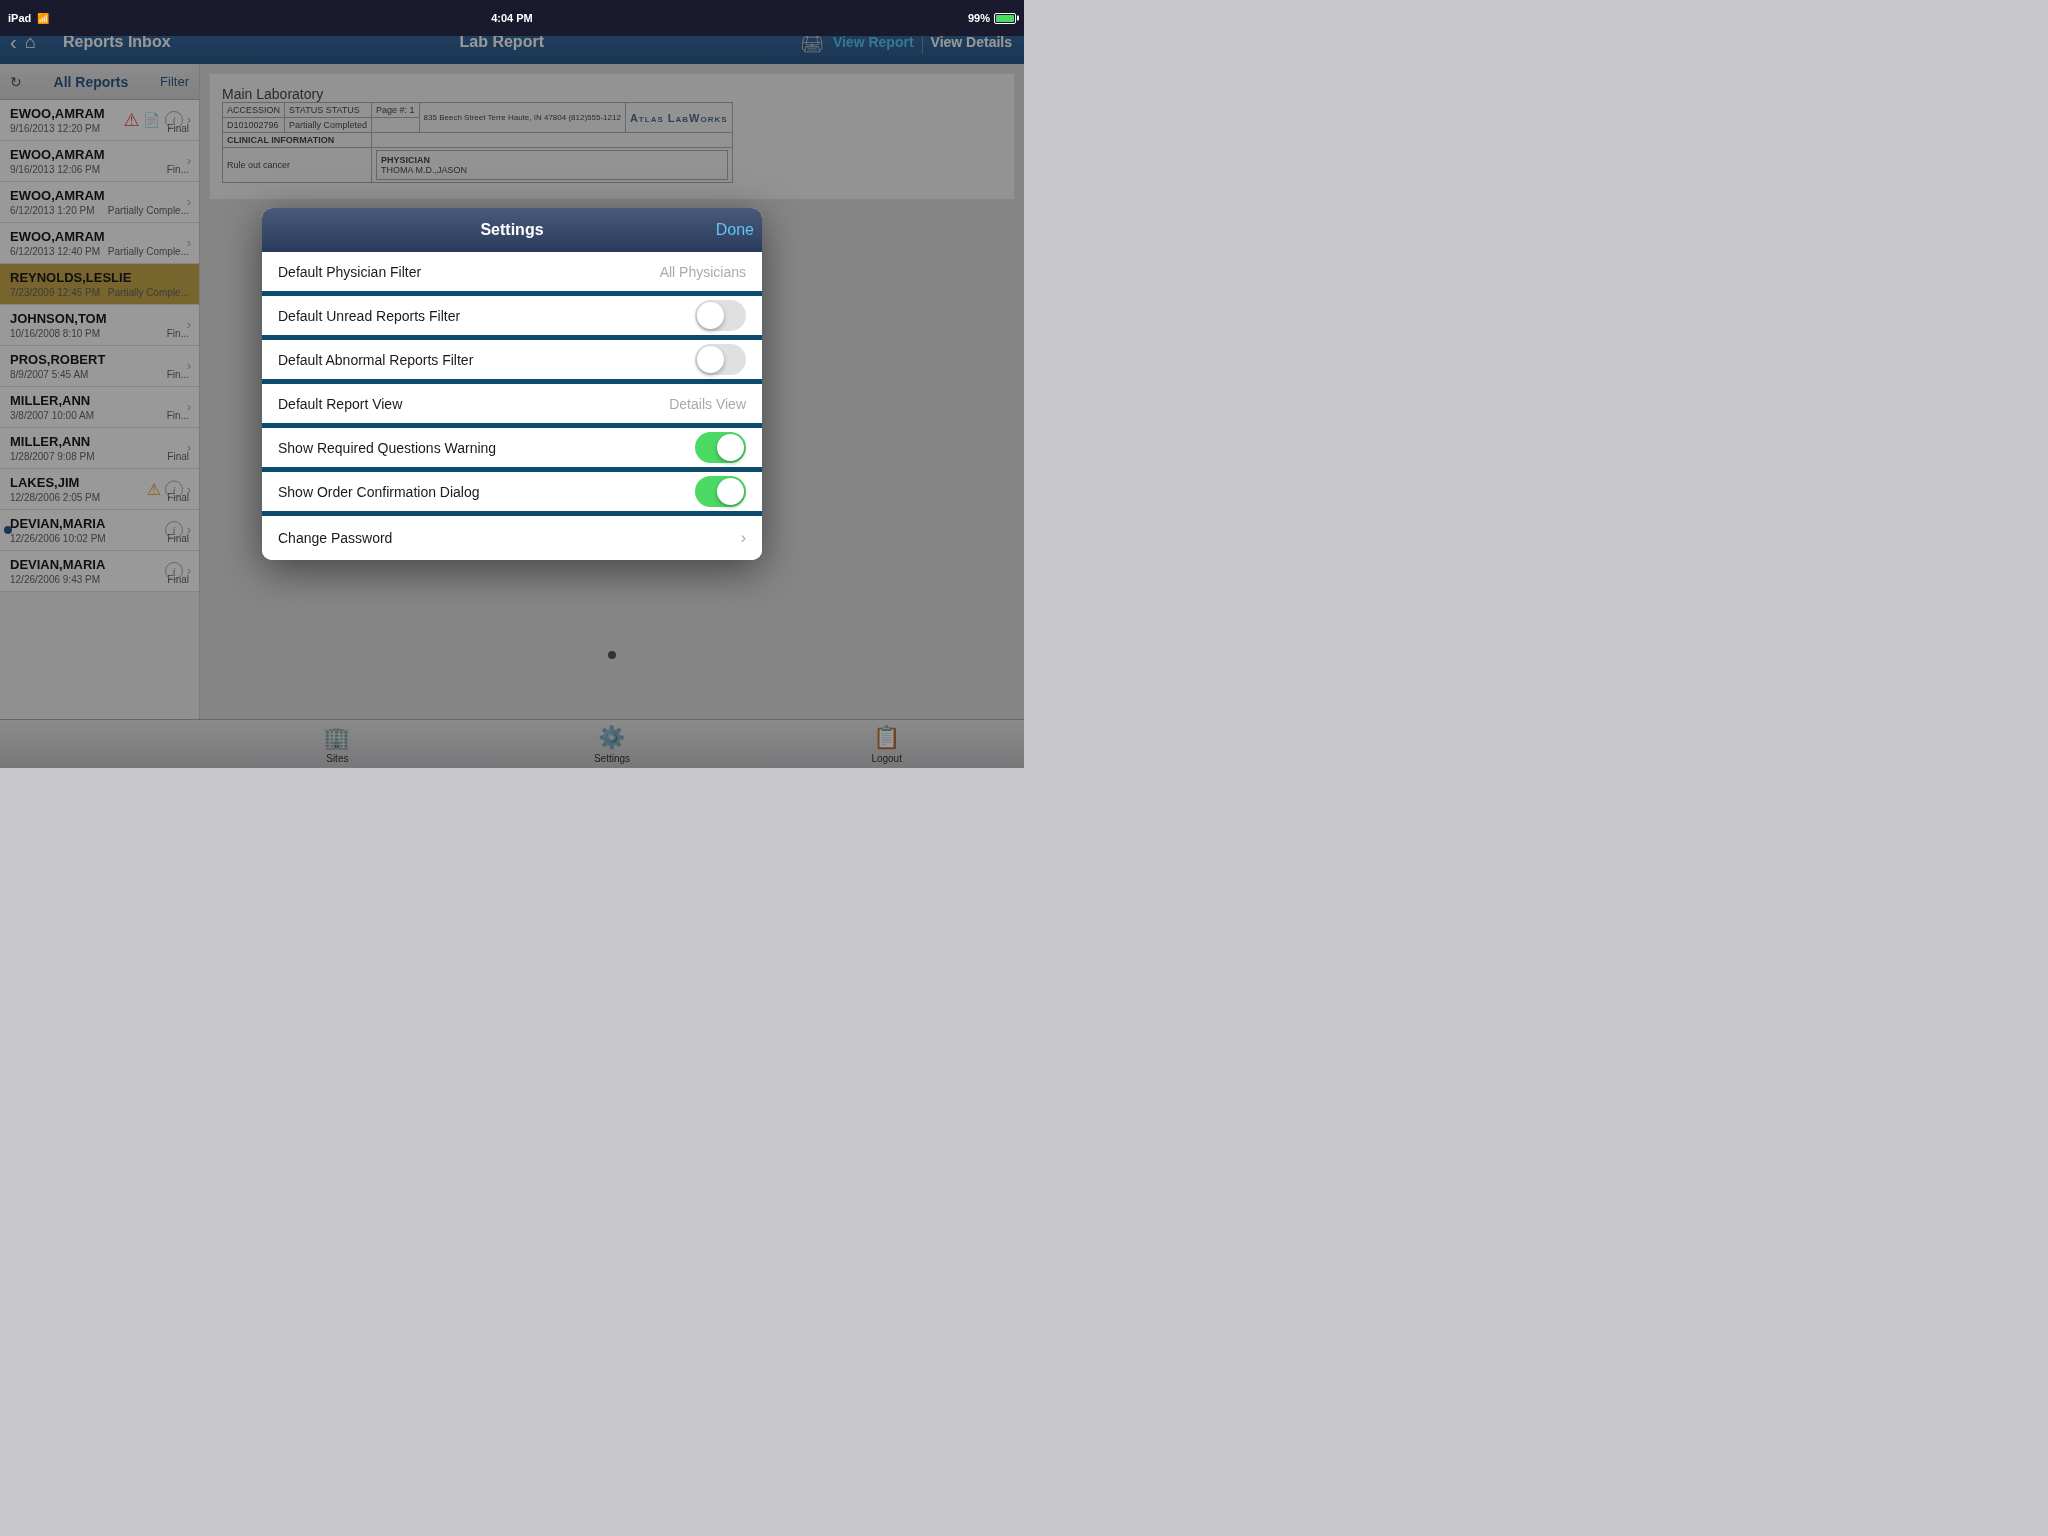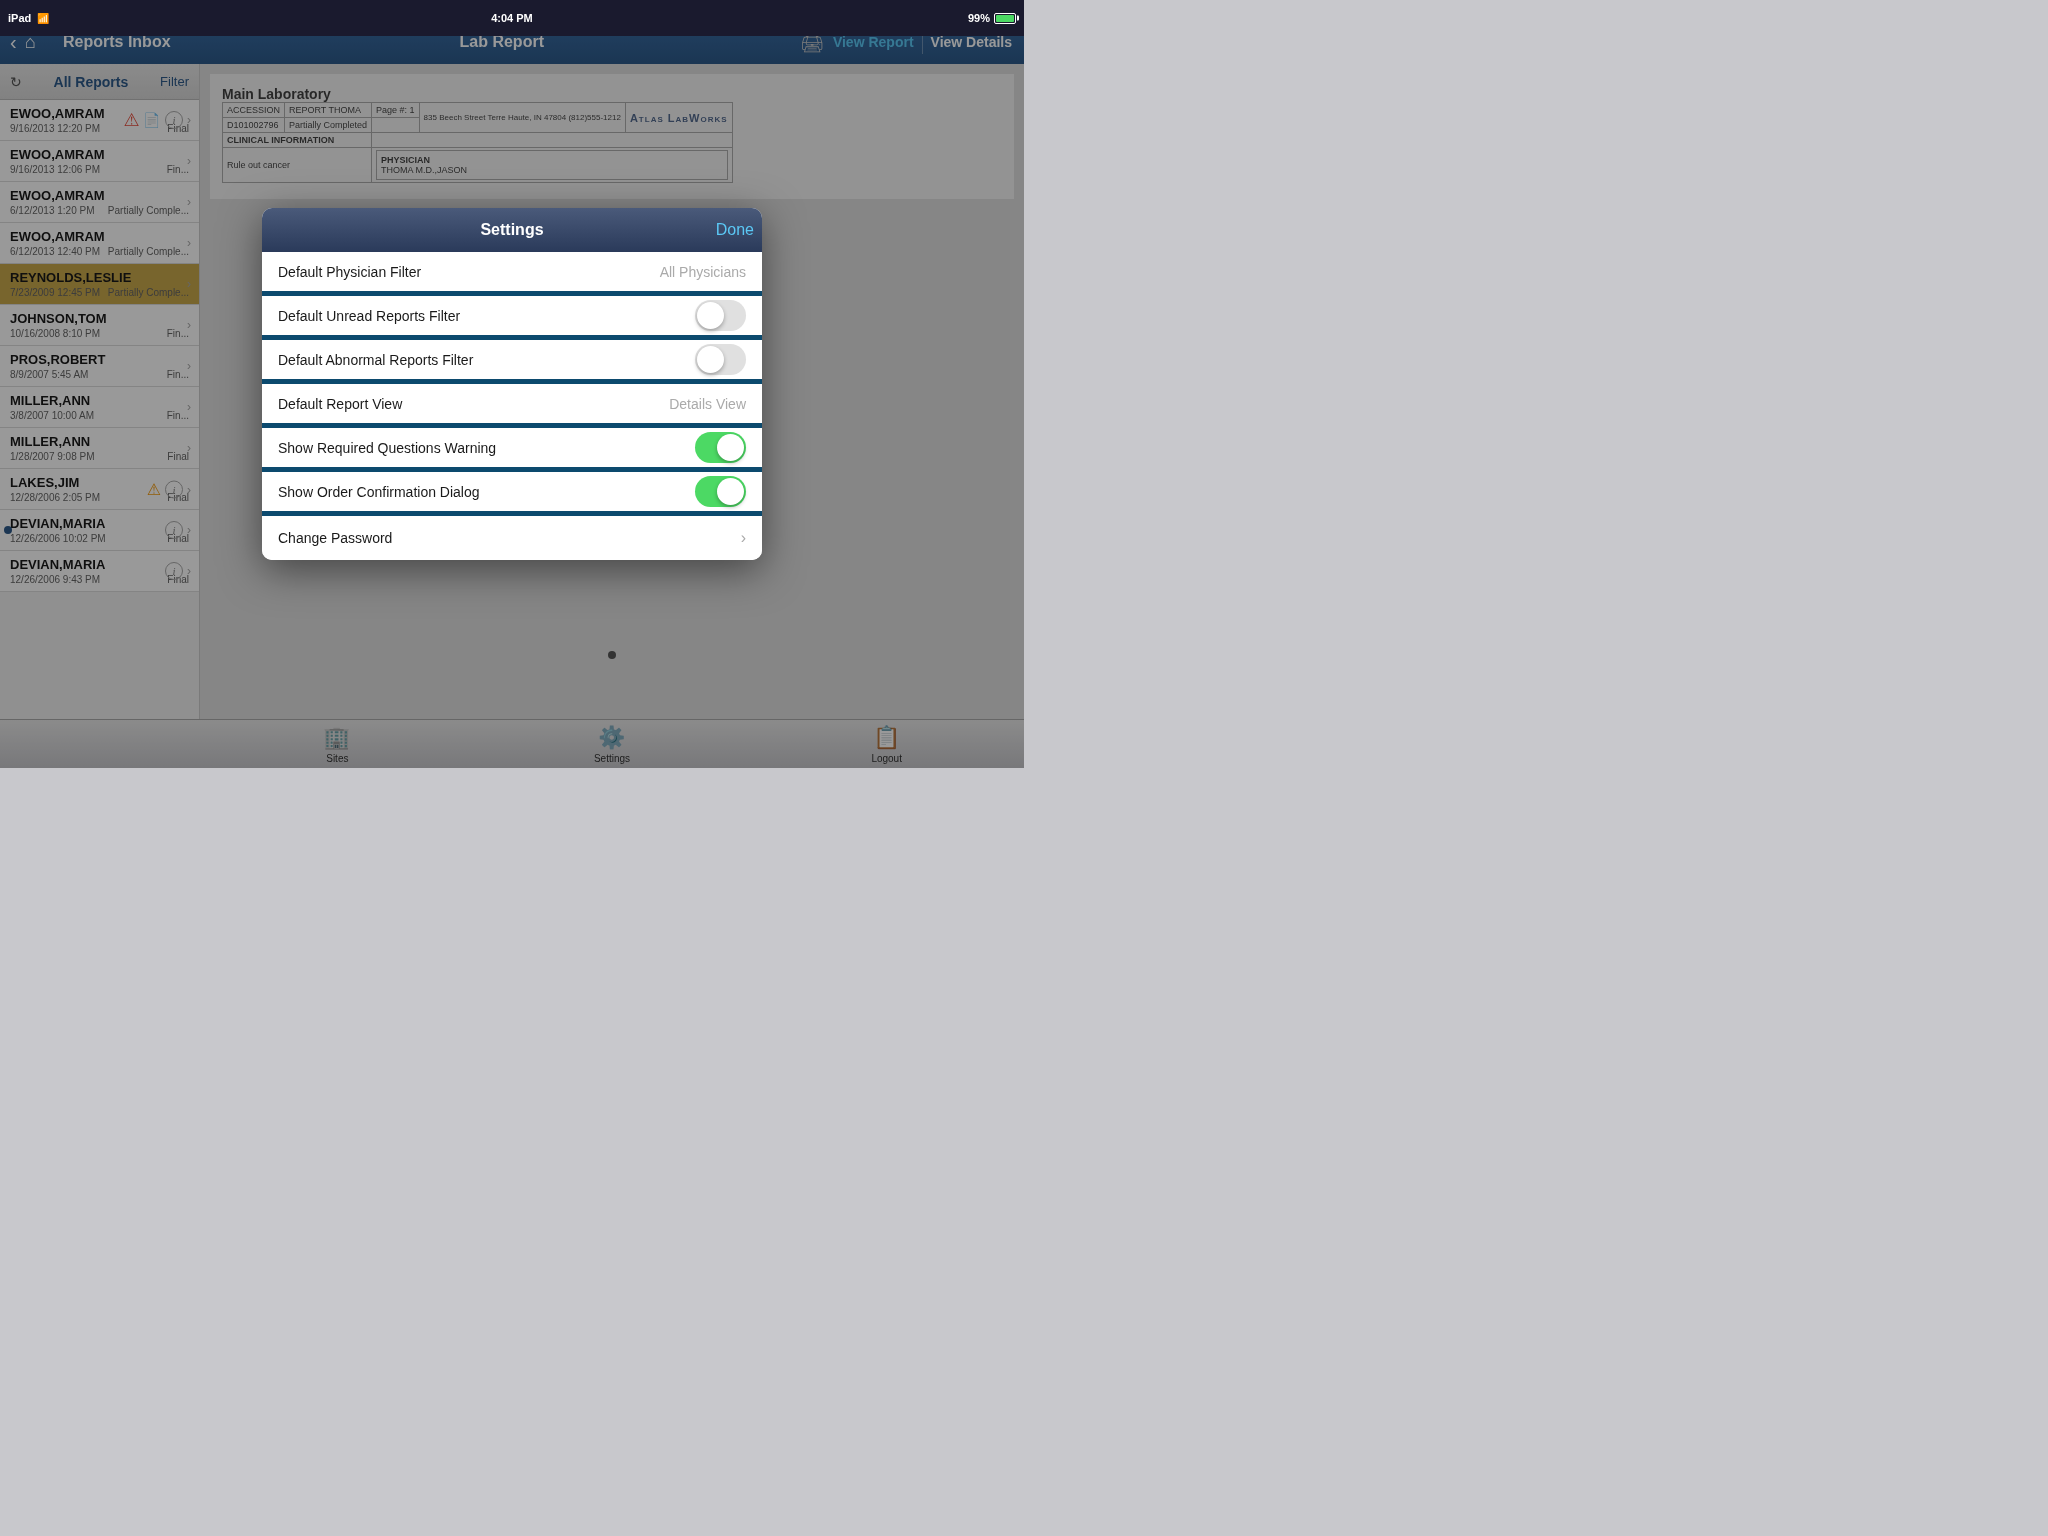--- a/index.html
+++ b/index.html
@@ -269,21 +269,21 @@
       opacity: 0.7;
     }
     .report-header-row {
       display: flex;
       align-items: flex-start;
       gap: 8px;
       margin-bottom: 4px;
     }
     .report-lab-name {
       font-size: 14px;
-      font-weight: 700;
+      font-weight: 400;
     }
     .report-table {
       width: 100%;
       border-collapse: collapse;
       font-size: 9px;
     }
     .report-table td, .report-table th {
       border: 1px solid #999;
       padding: 2px 4px;
     }
@@ -614,21 +614,21 @@
 
     <div class="report-area">
       <div class="report-content">
         <div class="report-header-row">
           <div>
             <div class="report-lab-name">Main Laboratory</div>
             <table class="report-table">
               <tbody>
                   <tr>
                 <td>ACCESSION</td>
-                <td>REPORT THOMA</td>
+                <td>STATUS STATUS</td>
                 <td>Page #: 1</td>
                 <td rowspan="2" style="font-size:8px;">835 Beech Street
 Terre Haute, IN 47804
 (812)555-1212</td>
                 <td rowspan="2">
                   <span style="font-size:11px;font-weight:700;color:#1a3a6e;font-variant:small-caps;letter-spacing:1px;">Atlas LabWorks</span>
                 </td>
               </tr>
               <tr>
                 <td>D101002796</td>

